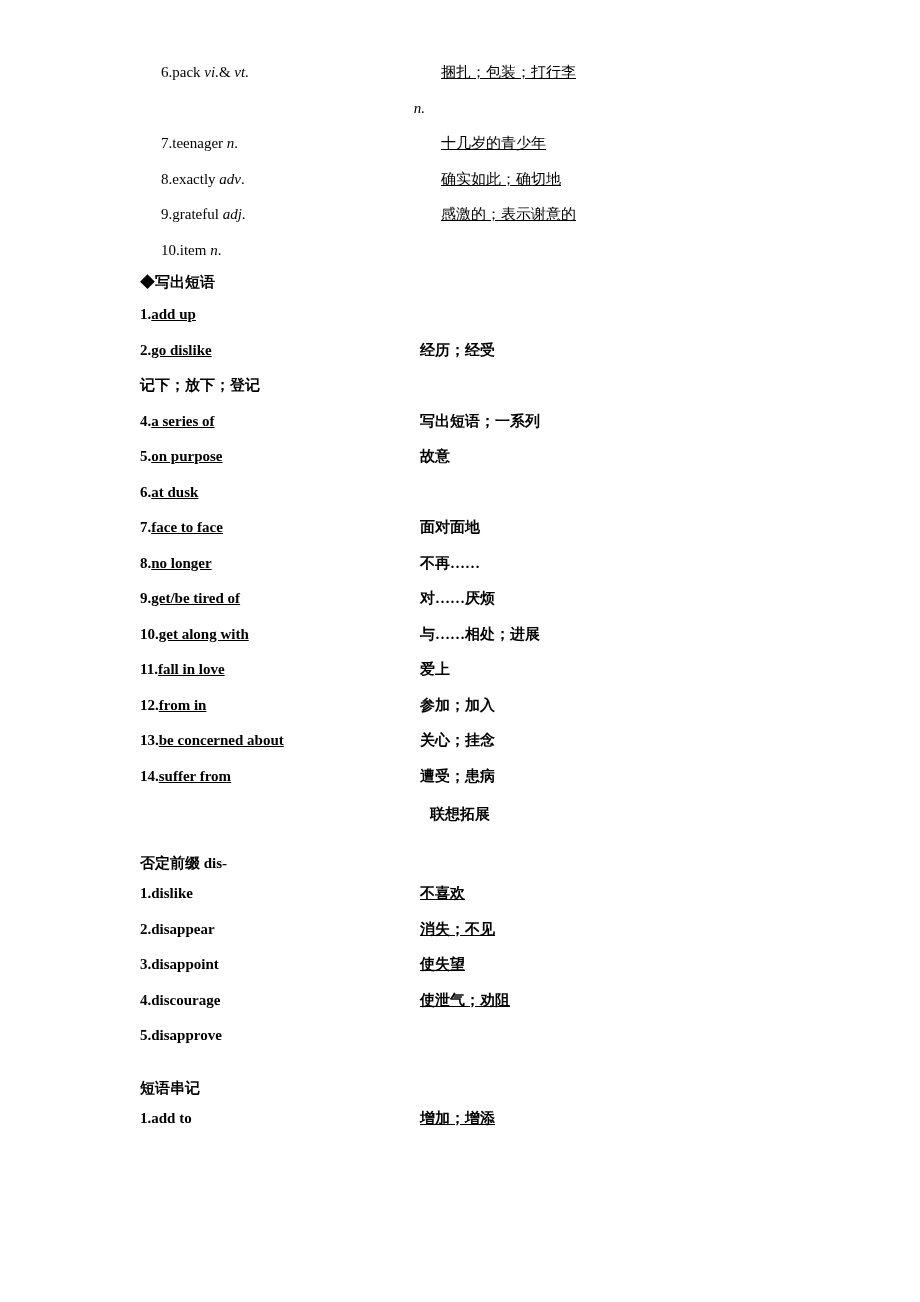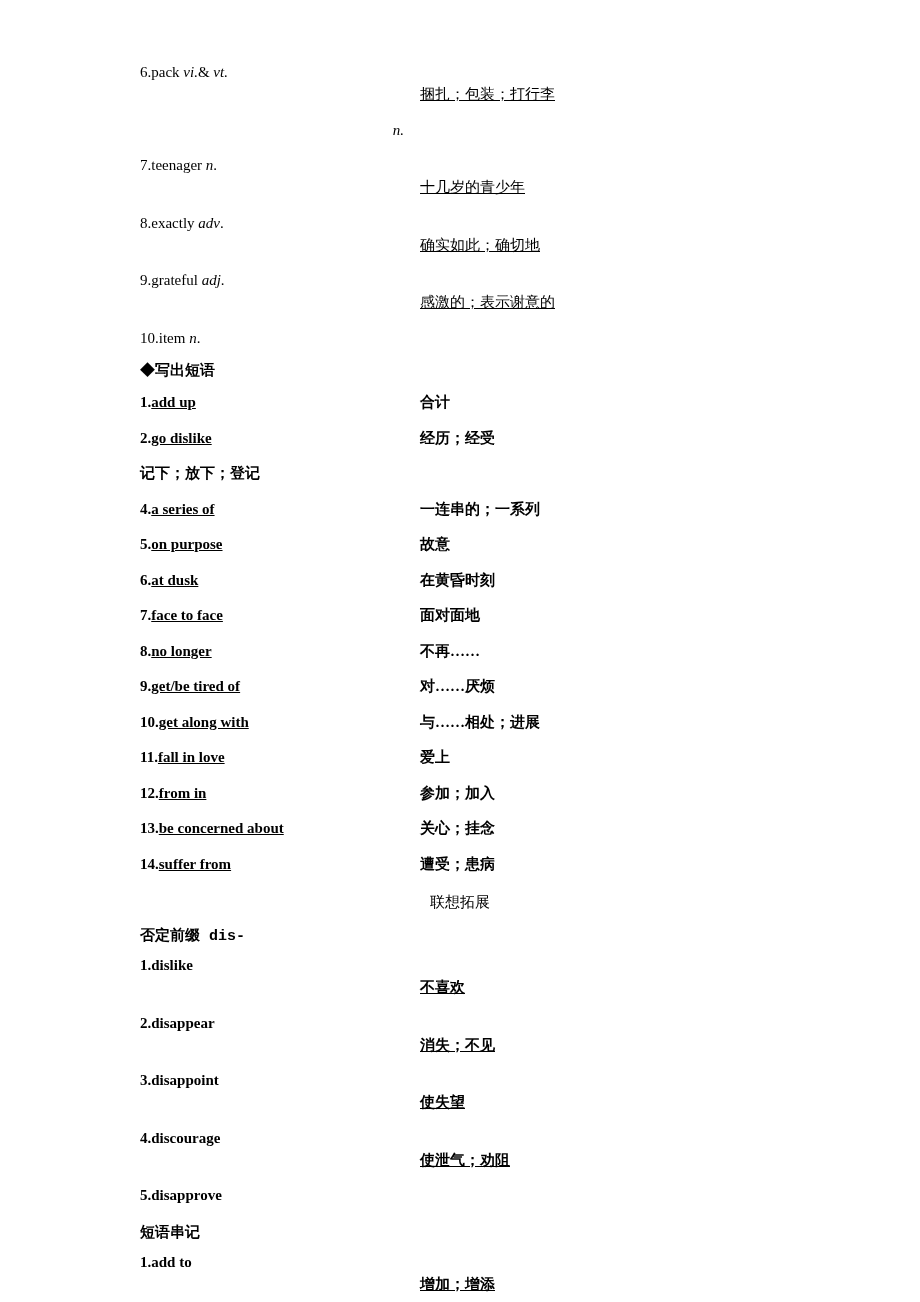--- a/index.html
+++ b/index.html
@@ -18,38 +18,37 @@
     }
     .entry-row {
       display: flex;
       flex-direction: row;
       margin-bottom: 10px;
       line-height: 1.7;
     }
     .entry-left {
       min-width: 280px;
       max-width: 280px;
+      margin-left: 21px;
     }
     .entry-right {
       flex: 1;
       text-decoration: underline;
-      margin-top: 22px;
     }
     .section-header {
       font-weight: bold;
       margin-bottom: 10px;
       margin-top: 10px;
       font-size: 15px;
     }
     .sub-section-header {
       font-weight: bold;
       margin-bottom: 8px;
-      margin-top: 14px;
-      font-size: 15px;
-      font-family: Liberation Mono, monospace;
+      margin-top: 30px;
+      font-size: 15px;
     }
     .phrase-row {
       display: flex;
       margin-bottom: 10px;
       line-height: 1.7;
       font-weight: bold;
     }
     .phrase-left {
       min-width: 280px;
       max-width: 280px;
@@ -57,21 +56,21 @@
     .phrase-left a, .phrase-left span.underlined {
       text-decoration: underline;
       color: #000;
     }
     .phrase-right {
       flex: 1;
       text-decoration: none;
     }
     .center-label {
       text-align: center;
-      font-weight: normal;
+      font-weight: bold;
       margin: 16px 0 10px 0;
       font-size: 15px;
     }
     em {
       font-style: italic;
     }
   </style>
 </head>
 <body>
 
@@ -114,53 +113,51 @@
     10.item <em>n</em>.
   </div>
 </div>
 
 <div class="section-header">◆写出短语</div>
 
 <div class="phrase-row">
   <div class="phrase-left">
     1.<span class="underlined">add up</span>
   </div>
-  <div class="phrase-right">合计</div>
 </div>
 
 <div class="phrase-row">
   <div class="phrase-left">
     2.<span class="underlined">go dislike</span>
   </div>
   <div class="phrase-right">经历；经受</div>
 </div>
 
 <div class="phrase-row">
   <div class="phrase-right">记下；放下；登记</div>
 </div>
 
 <div class="phrase-row">
   <div class="phrase-left">
     4.<span class="underlined">a series of</span>
   </div>
-  <div class="phrase-right">一连串的；一系列</div>
+  <div class="phrase-right">写出短语；一系列</div>
 </div>
 
 <div class="phrase-row">
   <div class="phrase-left">
     5.<span class="underlined">on purpose</span>
   </div>
   <div class="phrase-right">故意</div>
 </div>
 
 <div class="phrase-row">
   <div class="phrase-left">
     6.<span class="underlined">at dusk</span>
   </div>
-  <div class="phrase-right">在黄昏时刻</div>
 </div>
 
 <div class="phrase-row">
   <div class="phrase-left">
     7.<span class="underlined">face to face</span>
   </div>
   <div class="phrase-right">面对面地</div>
 </div>
 
 <div class="phrase-row">

